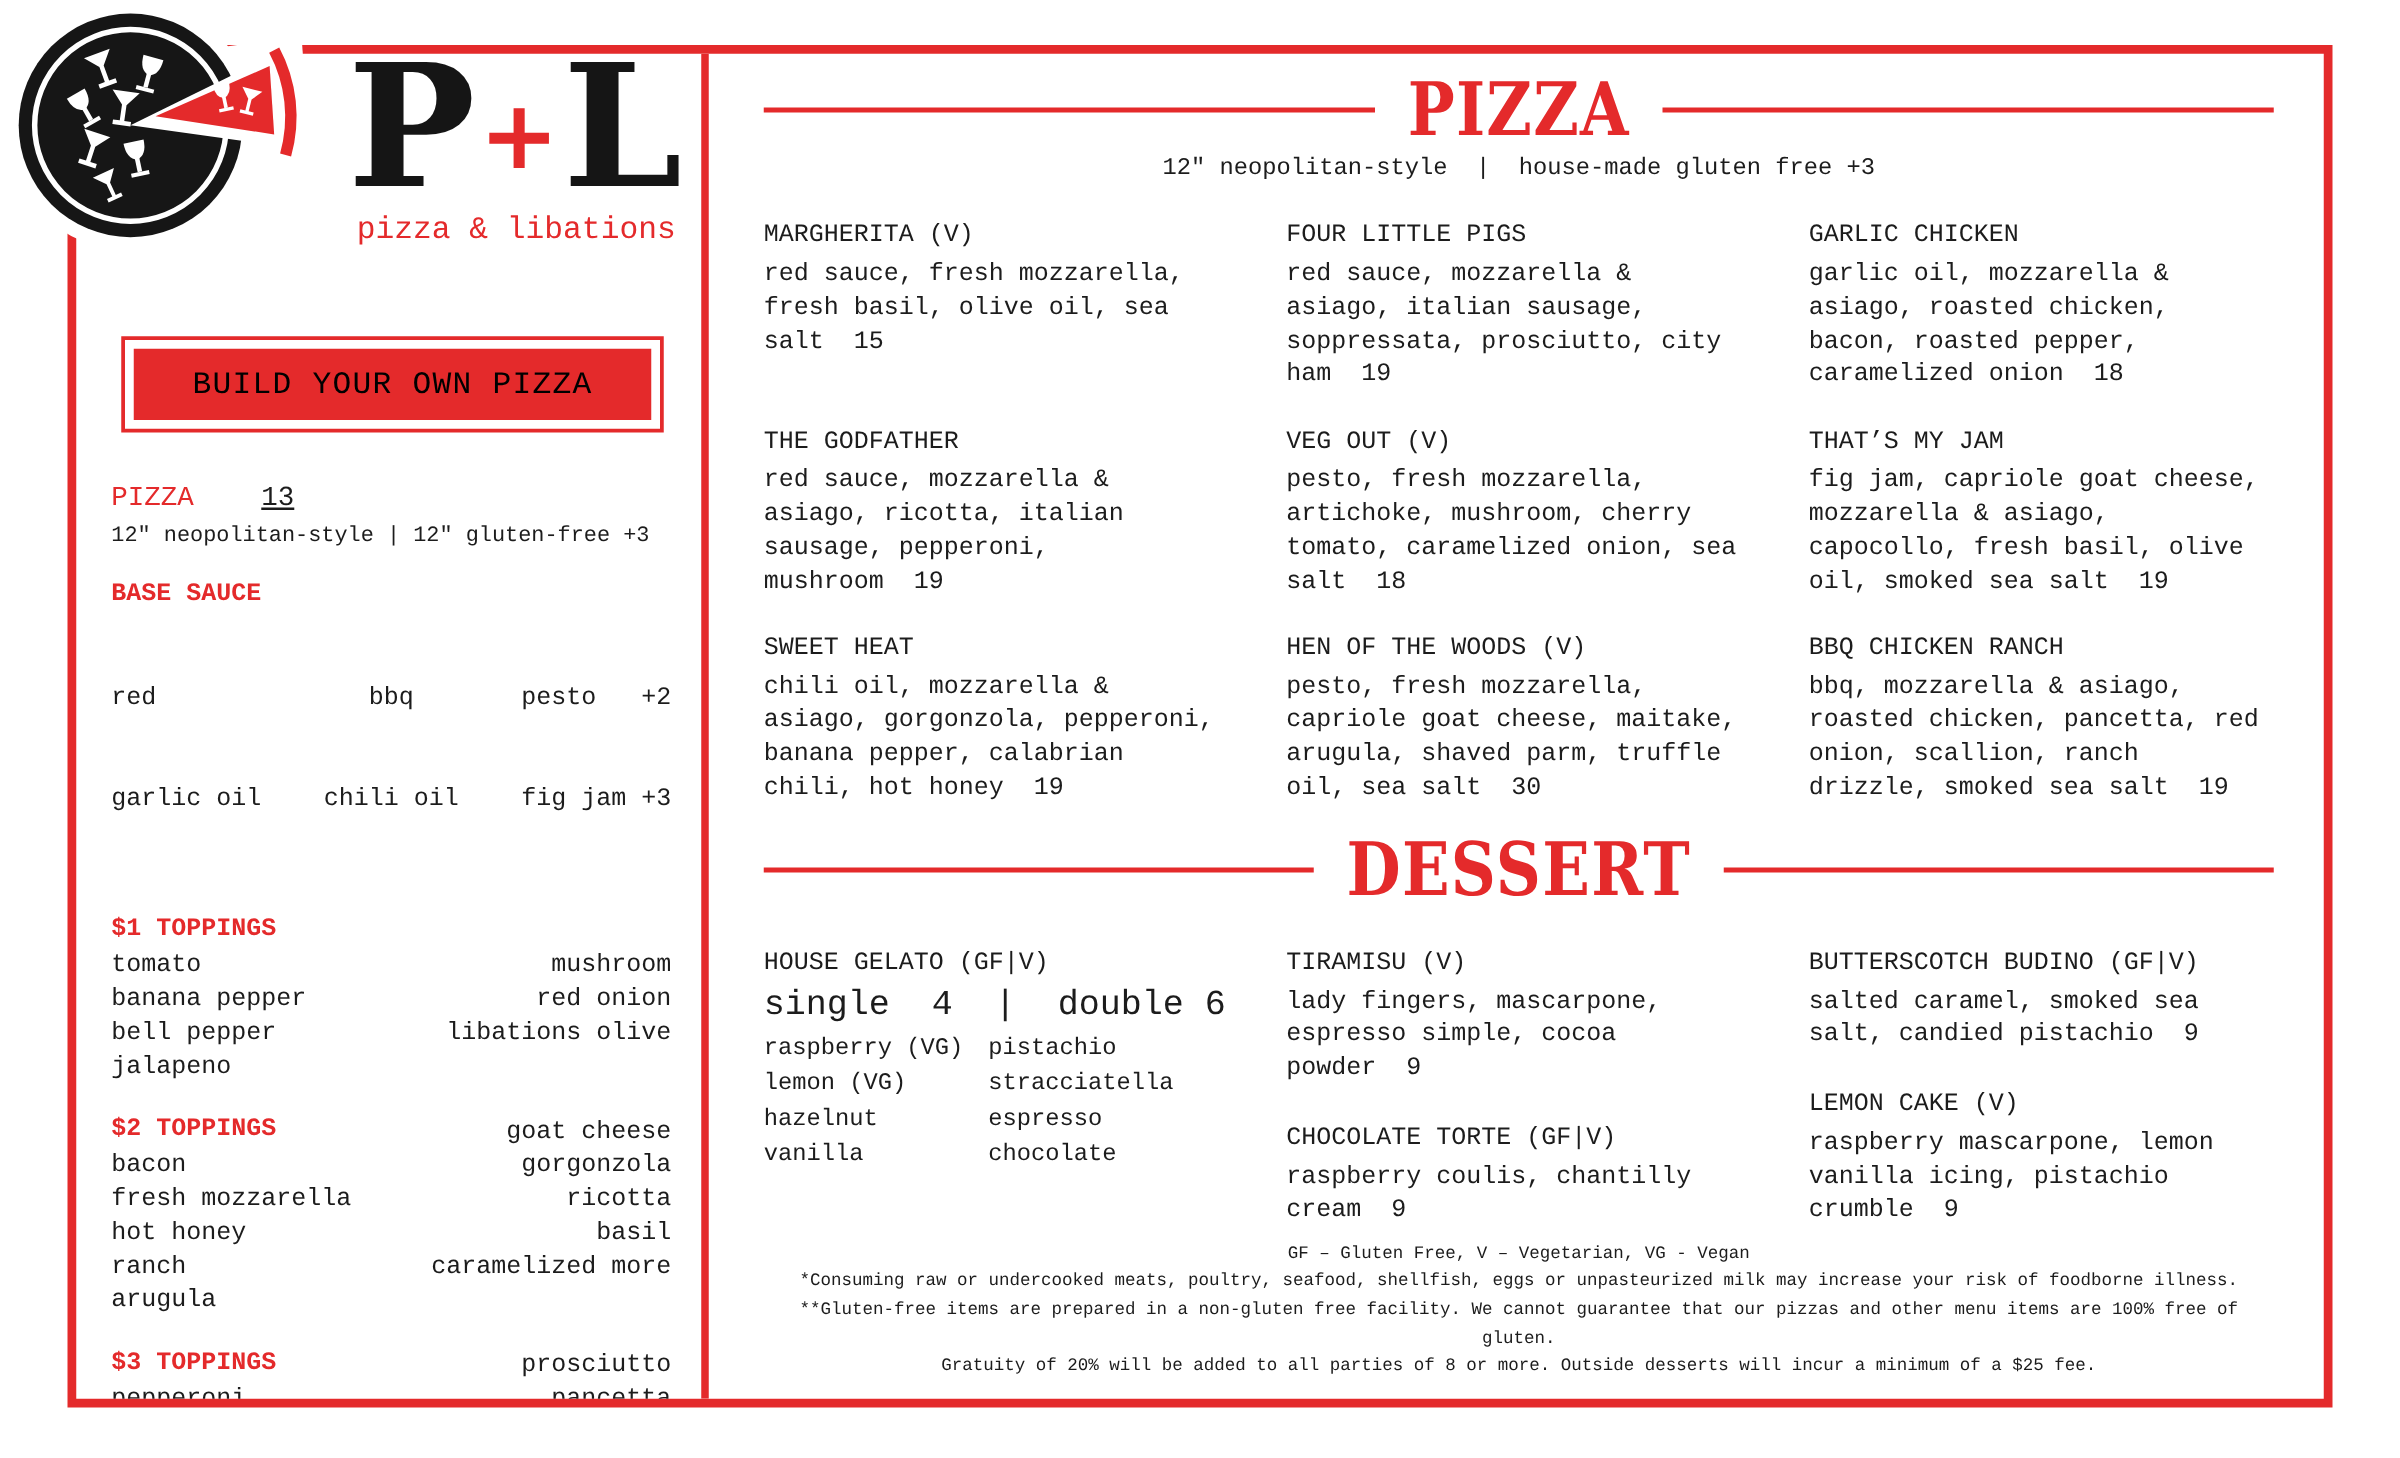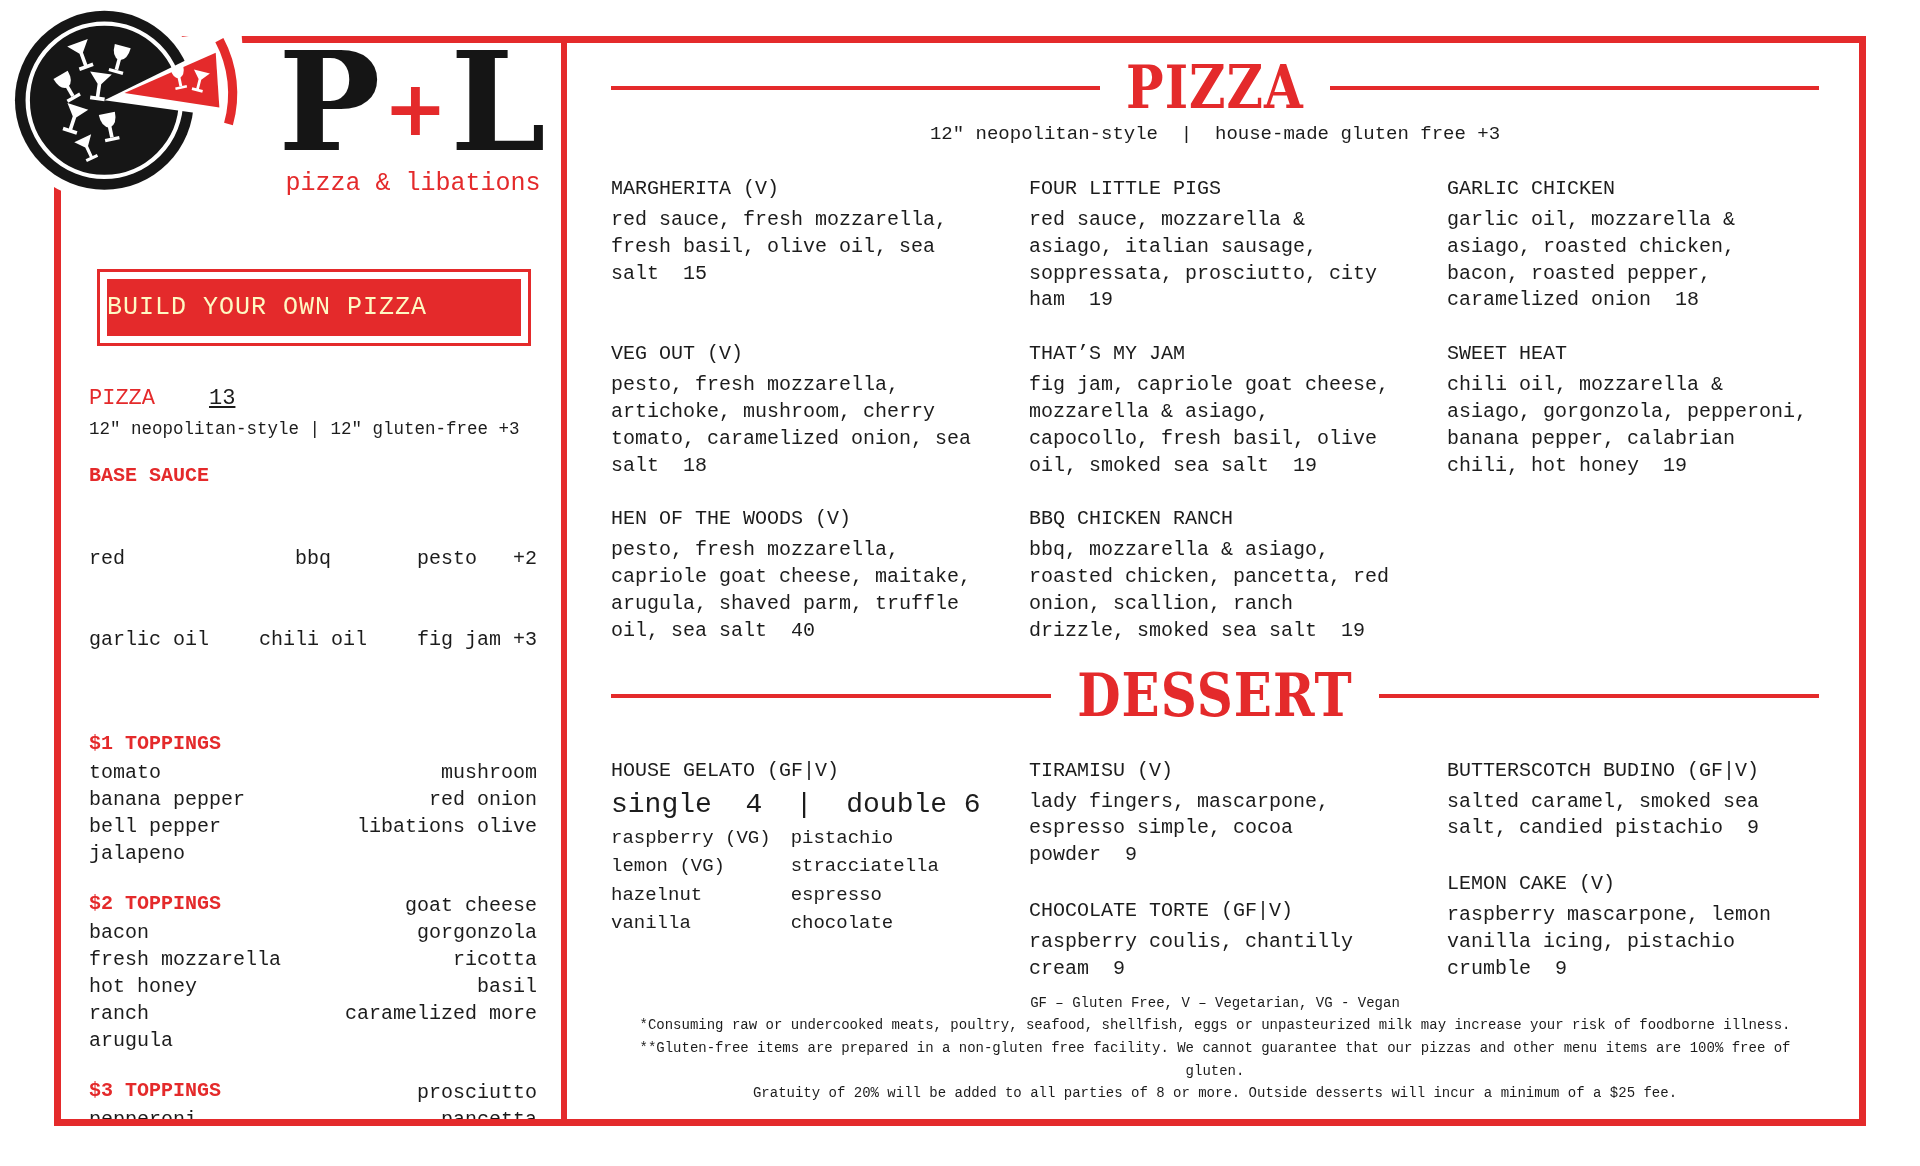--- a/index.html
+++ b/index.html
@@ -23,21 +23,21 @@
   
   .sidebar{
     width:506px;min-width:506px;
     border-right:6px solid var(--red);
     display:flex;flex-direction:column;
     padding:0 24px 0 28px;
     position:relative;
   }
   .byop{border:3px solid var(--red);padding:7px;margin:226px 6px 0 8px;}
   .byop-inner{
-    background:var(--red);color:#fef9c3;text-align:left;
+    background:var(--red);color:#000000;text-align:center;
     font-size:25px;letter-spacing:1px;padding:14px 0;
   }
   .price-line{margin-top:40px;font-size:22px;}
   .price-label{color:var(--red);}
   .price-val{margin-left:54px;text-decoration:underline;}
   .size-note{font-size:17.5px;margin-top:8px;white-space:pre-wrap;}
   .side-sec{margin-top:23px;font-size:20px;line-height:1.35;}
   .side-head{color:var(--red);margin-bottom:2px;font-weight:bold;}
   .sauce-grid{display:grid;grid-template-columns:auto auto auto;justify-content:space-between;}
   .sauce-col{white-space:pre-wrap;}
@@ -237,39 +237,43 @@
         <div class="menu-item">
           <div class="item-name">FOUR LITTLE PIGS</div>
           <div class="item-desc"><span>red sauce, mozzarella &amp; asiago, italian sausage, soppressata, prosciutto, city ham</span><span class="price">19</span></div>
         </div>
 
         <div class="menu-item">
           <div class="item-name">GARLIC CHICKEN</div>
           <div class="item-desc"><span>garlic oil, mozzarella &amp; asiago, roasted chicken, bacon, roasted pepper, caramelized onion</span><span class="price">18</span></div>
         </div>
 
+        <div class="menu-item">
+          <div class="item-name">THE GODFATHER</div>
+          <div class="item-desc"><span>red sauce, mozzarella &amp; asiago, ricotta, italian sausage, pepperoni, mushroom</span><span class="price">19</span></div>
+        </div>
 
         <div class="menu-item">
           <div class="item-name">VEG OUT (V)</div>
           <div class="item-desc"><span>pesto, fresh mozzarella, artichoke, mushroom, cherry tomato, caramelized onion, sea salt</span><span class="price">18</span></div>
         </div>
 
         <div class="menu-item">
           <div class="item-name">THAT’S MY JAM</div>
           <div class="item-desc"><span>fig jam, capriole goat cheese, mozzarella &amp; asiago, capocollo, fresh basil, olive oil, smoked sea salt</span><span class="price">19</span></div>
         </div>
 
         <div class="menu-item">
           <div class="item-name">SWEET HEAT</div>
           <div class="item-desc"><span>chili oil, mozzarella &amp; asiago, gorgonzola, pepperoni, banana pepper, calabrian chili, hot honey</span><span class="price">19</span></div>
         </div>
 
         <div class="menu-item">
           <div class="item-name">HEN OF THE WOODS (V)</div>
-          <div class="item-desc"><span>pesto, fresh mozzarella, capriole goat cheese, maitake, arugula, shaved parm, truffle oil, sea salt</span><span class="price">40</span></div>
+          <div class="item-desc"><span>pesto, fresh mozzarella, capriole goat cheese, maitake, arugula, shaved parm, truffle oil, sea salt</span><span class="price">30</span></div>
         </div>
 
         <div class="menu-item">
           <div class="item-name">BBQ CHICKEN RANCH</div>
           <div class="item-desc"><span>bbq, mozzarella &amp; asiago, roasted chicken, pancetta, red onion, scallion, ranch drizzle, smoked sea salt</span><span class="price">19</span></div>
         </div>
       </div>
 
     <div class="sec-header dessert-header">
       <div class="rule"></div>

